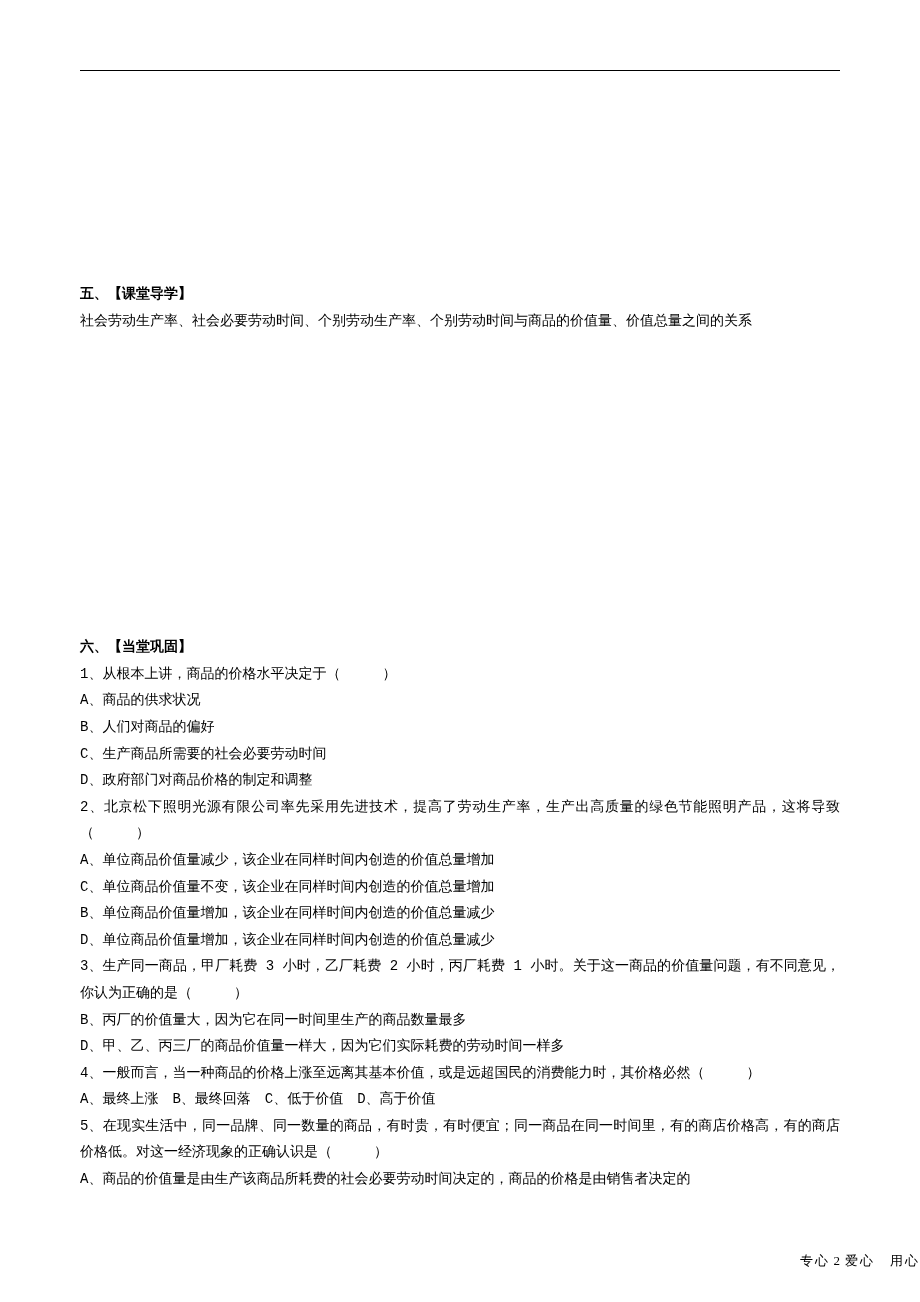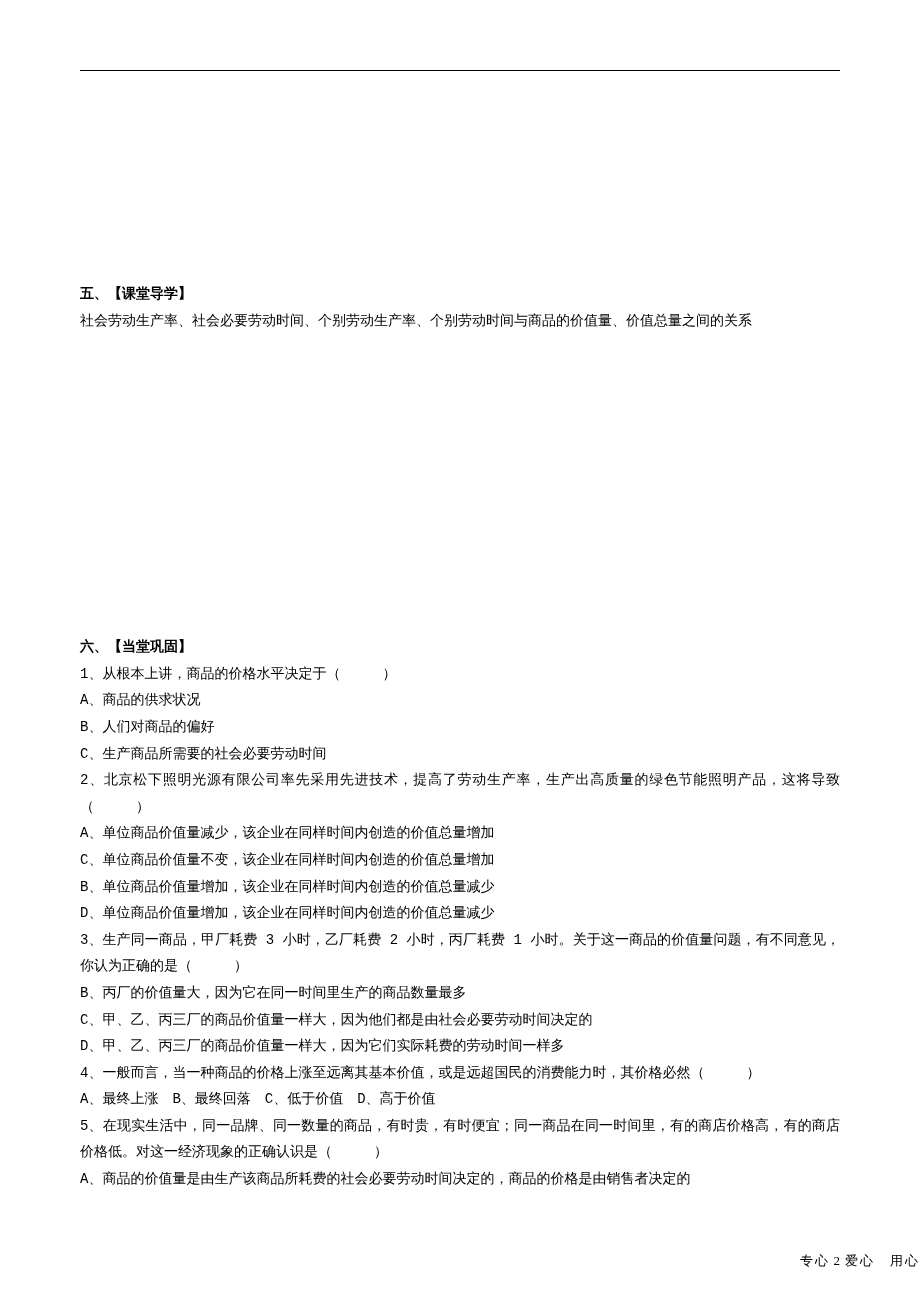--- a/index.html
+++ b/index.html
@@ -67,30 +67,30 @@
     <div class="para">社会劳动生产率、社会必要劳动时间、个别劳动生产率、个别劳动时间与商品的价值量、价值总量之间的关系</div>
   </div>
 
   <div class="block-6">
     <div class="section-title">六、【当堂巩固】</div>
 
     <div class="para">1、从根本上讲，商品的价格水平决定于（　　　）</div>
     <div class="para">A、商品的供求状况</div>
     <div class="para">B、人们对商品的偏好</div>
     <div class="para">C、生产商品所需要的社会必要劳动时间</div>
+    <div class="para">D、政府部门对商品价格的制定和调整</div>
 
     <div class="para">2、北京松下照明光源有限公司率先采用先进技术，提高了劳动生产率，生产出高质量的绿色节能照明产品，这将导致（　　　）</div>
     <div class="para">A、单位商品价值量减少，该企业在同样时间内创造的价值总量增加</div>
     <div class="para">C、单位商品价值量不变，该企业在同样时间内创造的价值总量增加</div>
     <div class="para">B、单位商品价值量增加，该企业在同样时间内创造的价值总量减少</div>
     <div class="para">D、单位商品价值量增加，该企业在同样时间内创造的价值总量减少</div>
 
     <div class="para">3、生产同一商品，甲厂耗费 3 小时，乙厂耗费 2 小时，丙厂耗费 1 小时。关于这一商品的价值量问题，有不同意见，你认为正确的是（　　　）</div>
     <div class="para">B、丙厂的价值量大，因为它在同一时间里生产的商品数量最多</div>
-    <div class="para">C、甲、乙、丙三厂的商品价值量一样大，因为他们都是由社会必要劳动时间决定的</div>
     <div class="para">D、甲、乙、丙三厂的商品价值量一样大，因为它们实际耗费的劳动时间一样多</div>
 
     <div class="para">4、一般而言，当一种商品的价格上涨至远离其基本价值，或是远超国民的消费能力时，其价格必然（　　　）</div>
     <div class="para">A、最终上涨　B、最终回落　C、低于价值　D、高于价值</div>
 
     <div class="para">5、在现实生活中，同一品牌、同一数量的商品，有时贵，有时便宜；同一商品在同一时间里，有的商店价格高，有的商店价格低。对这一经济现象的正确认识是（　　　）</div>
     <div class="para">A、商品的价值量是由生产该商品所耗费的社会必要劳动时间决定的，商品的价格是由销售者决定的</div>
   </div>
 </div>
 

